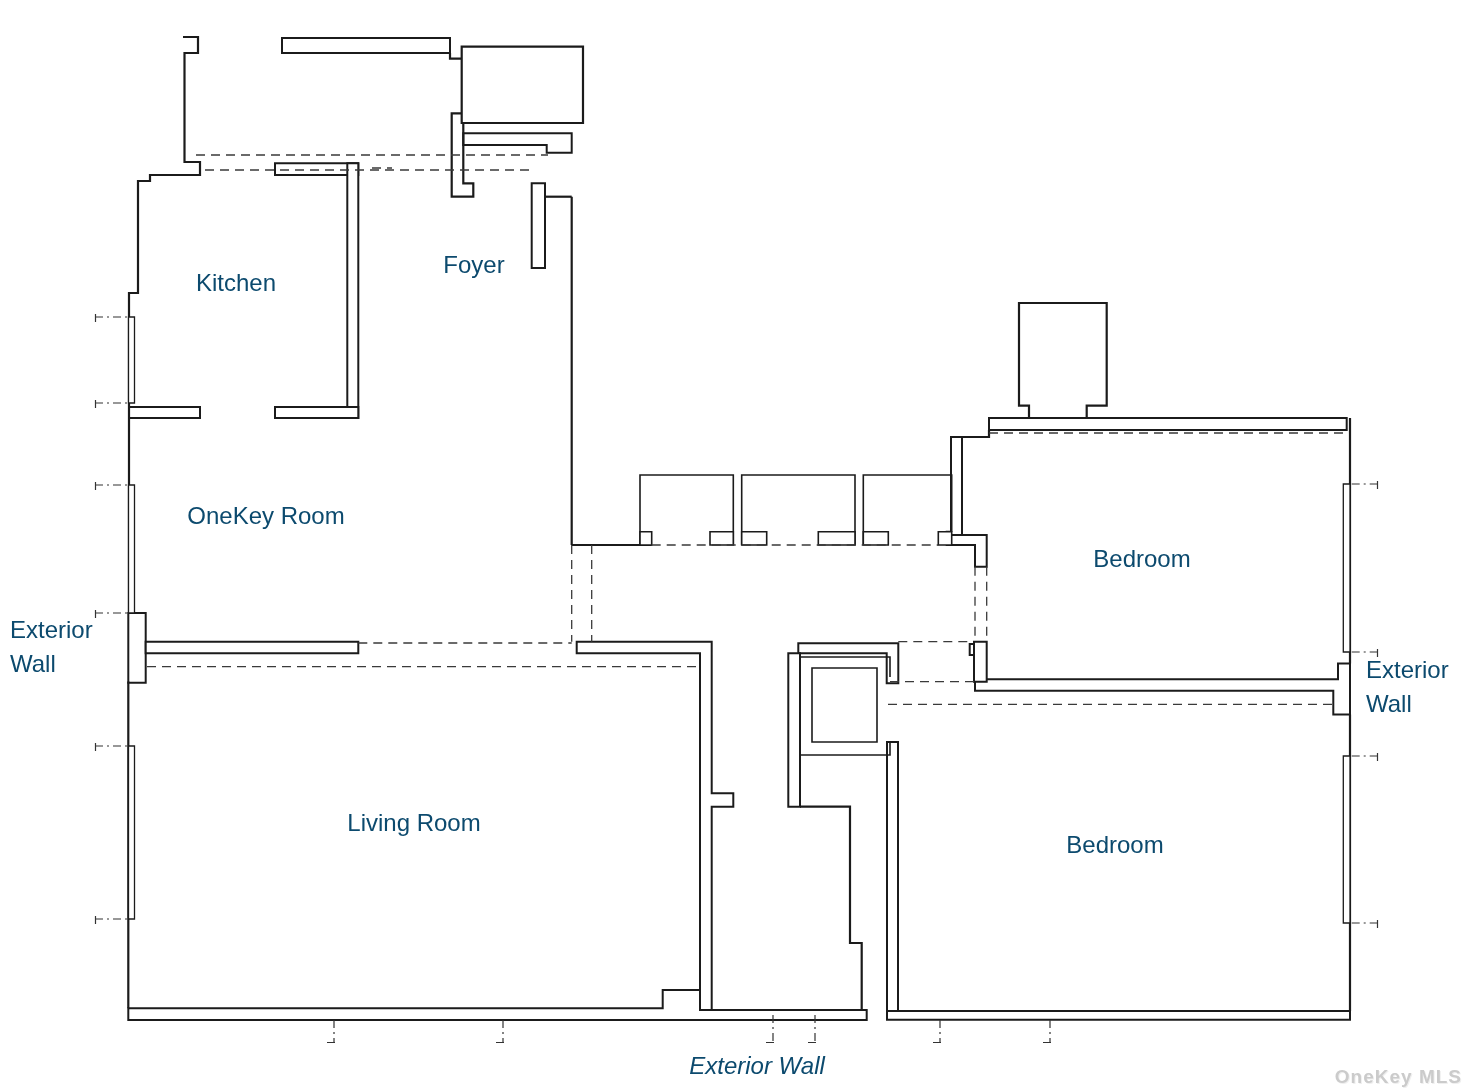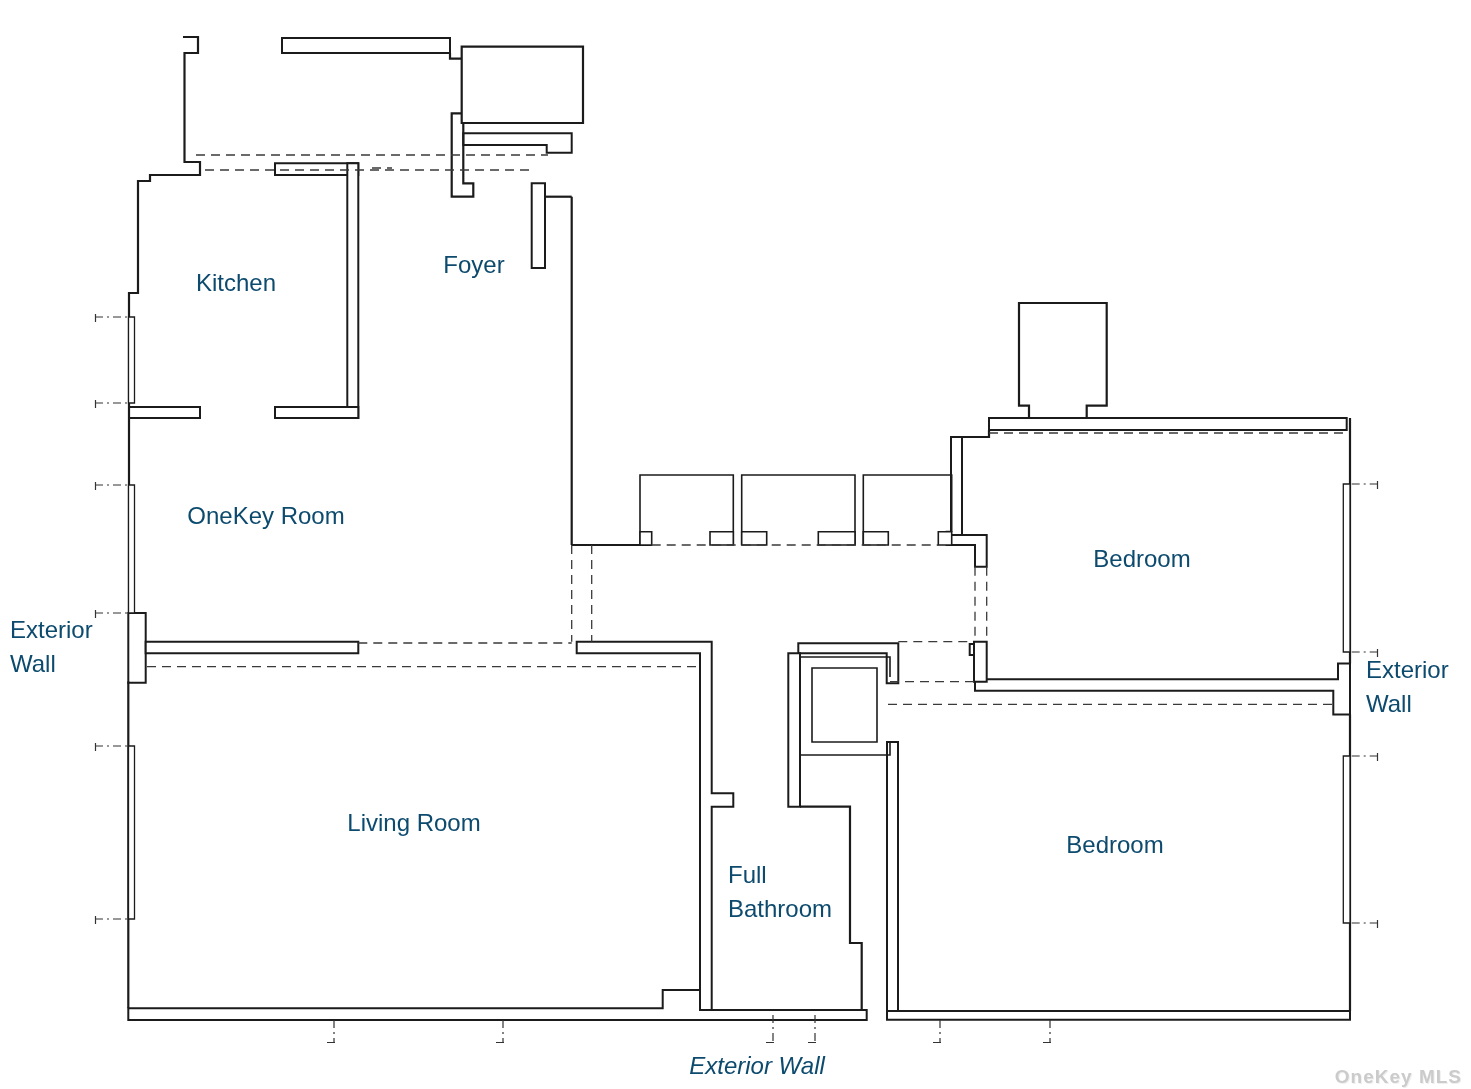--- a/index.html
+++ b/index.html
@@ -105,24 +105,20 @@
   </div>
   <div class="lbl center" style="left: 474px; top: 265px; text-align: right;">
     <span>Foyer</span>
   </div>
   <div class="lbl center" style="left: 266px; top: 516px;">
     <span>OneKey Room</span>
   </div>
   <div class="lbl center" style="left: 414px; top: 823px;">
     <span>Living Room</span>
   </div>
-  <div class="lbl" style="left: 728px; top: 858px;">
-    <span>Full</span>
-    <span>Bathroom</span>
-  </div>
   <div class="lbl center" style="left: 1142px; top: 559px;">
     <span>Bedroom</span>
   </div>
   <div class="lbl center" style="left: 1115px; top: 845px;">
     <span>Bedroom</span>
   </div>
   <div class="lbl" style="left: 10px; top: 613px;">
     <span>Exterior</span>
     <span>Wall</span>
   </div>

